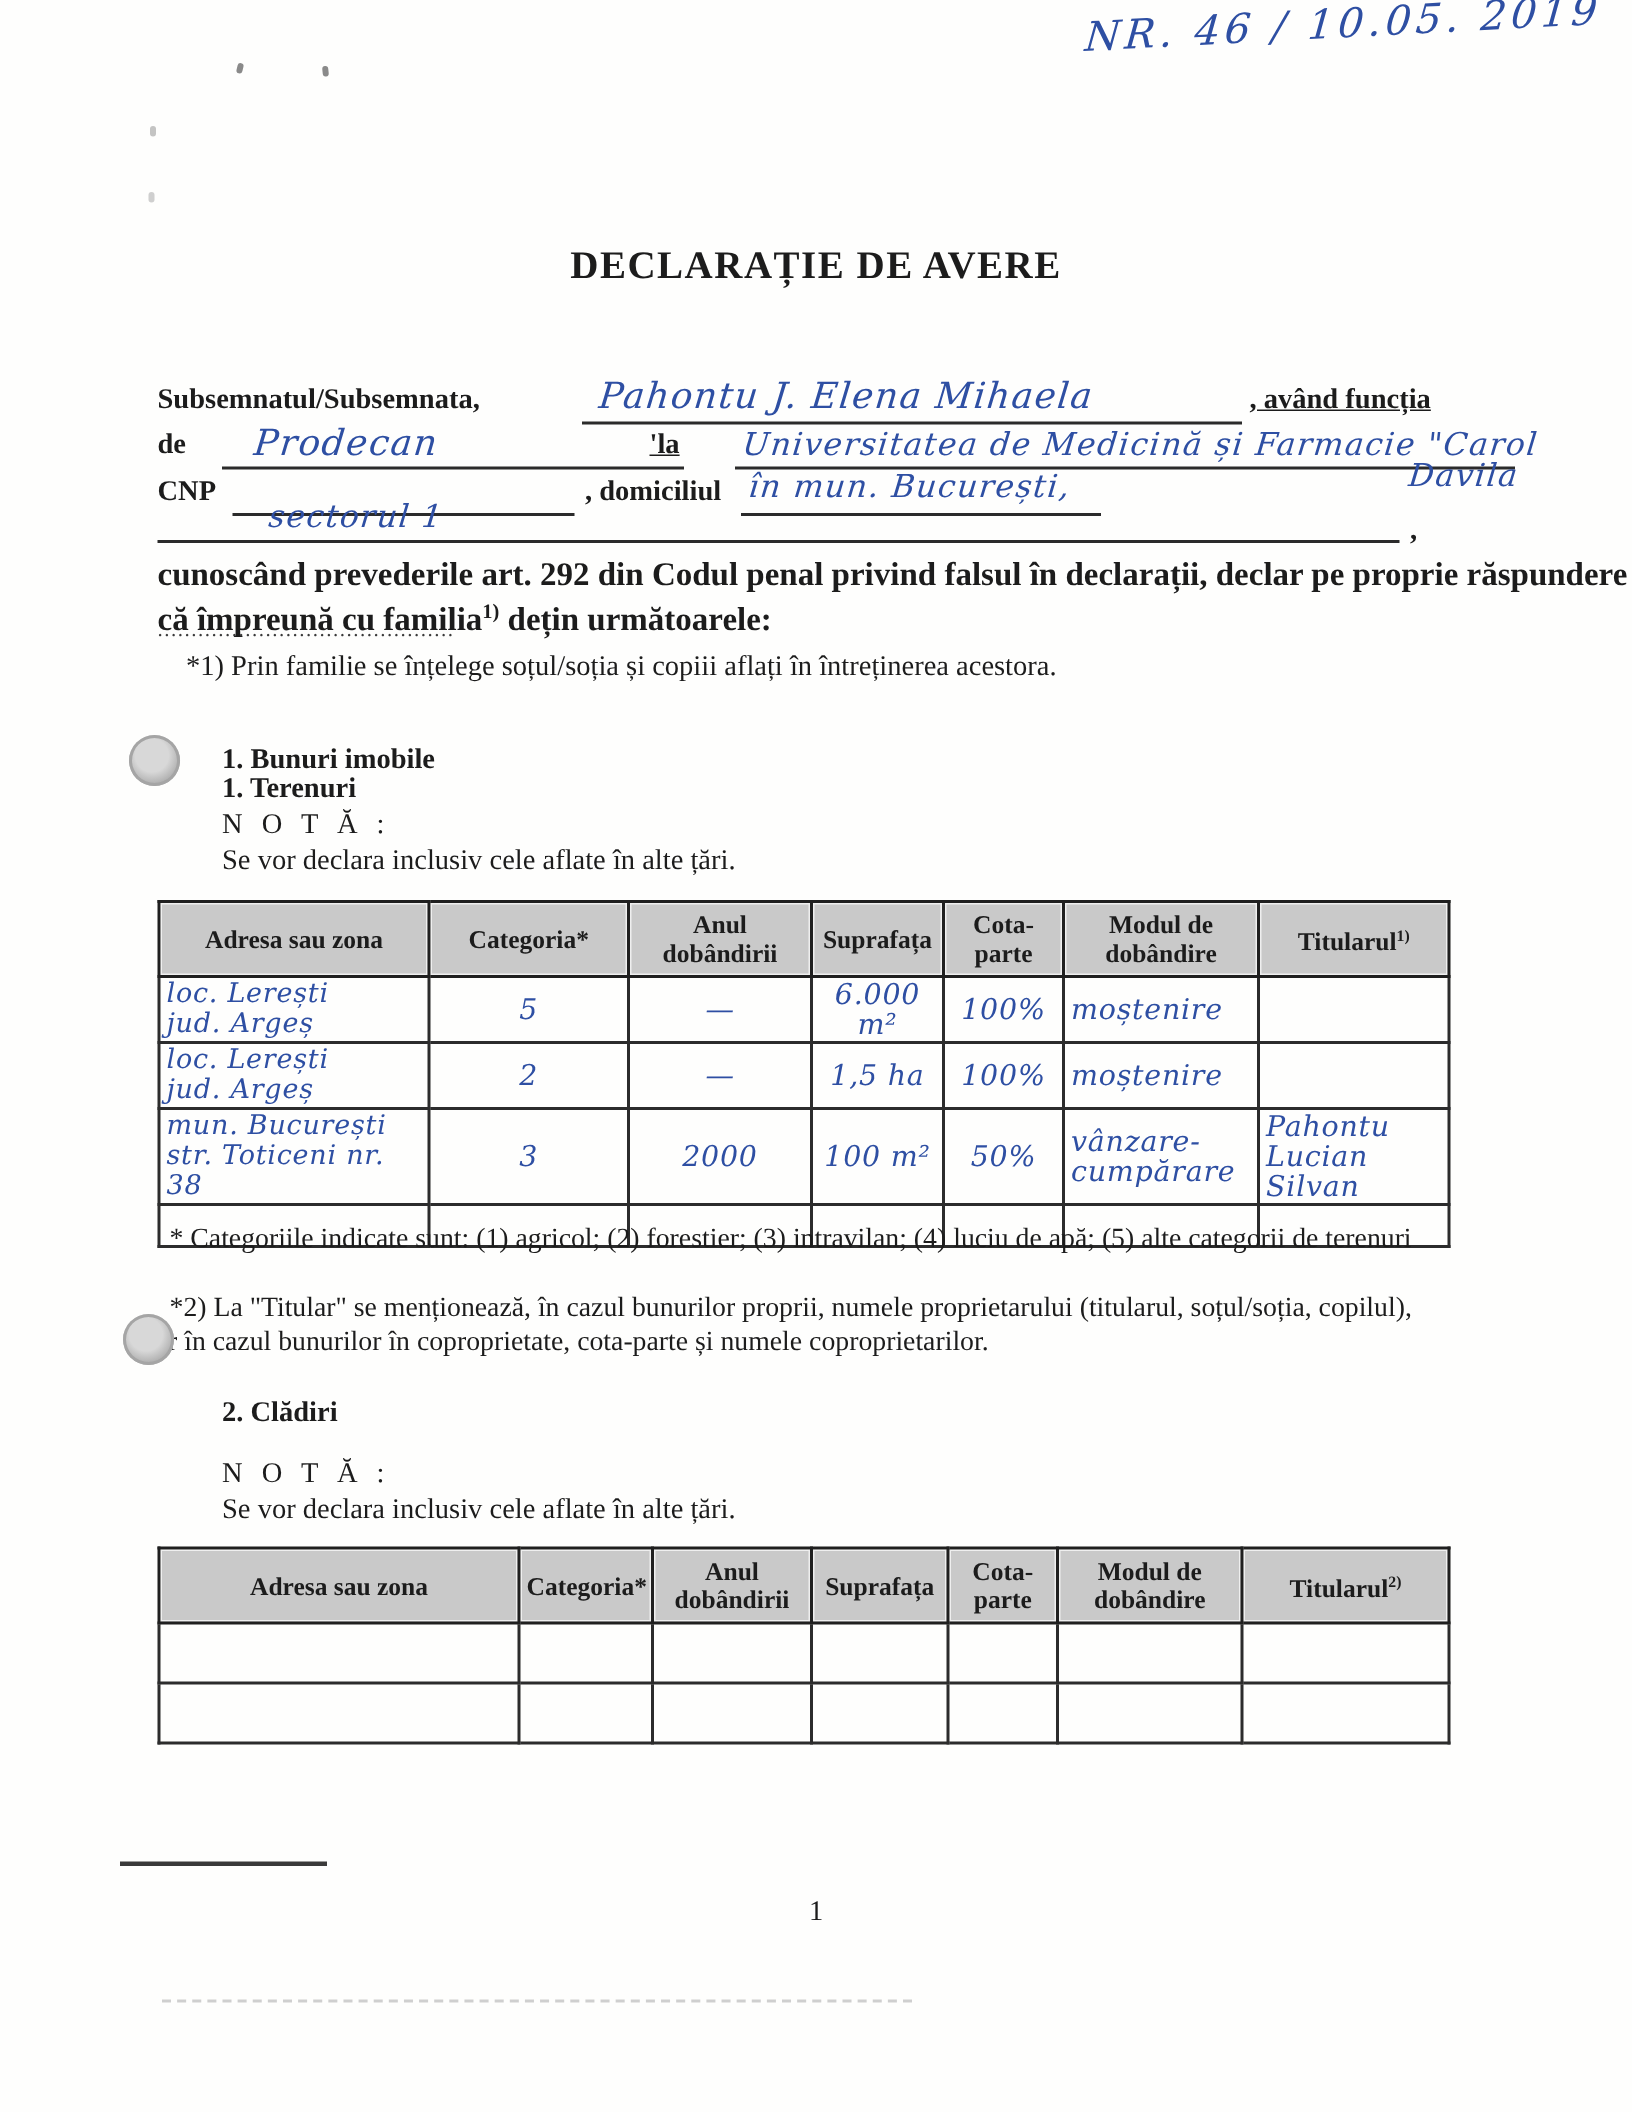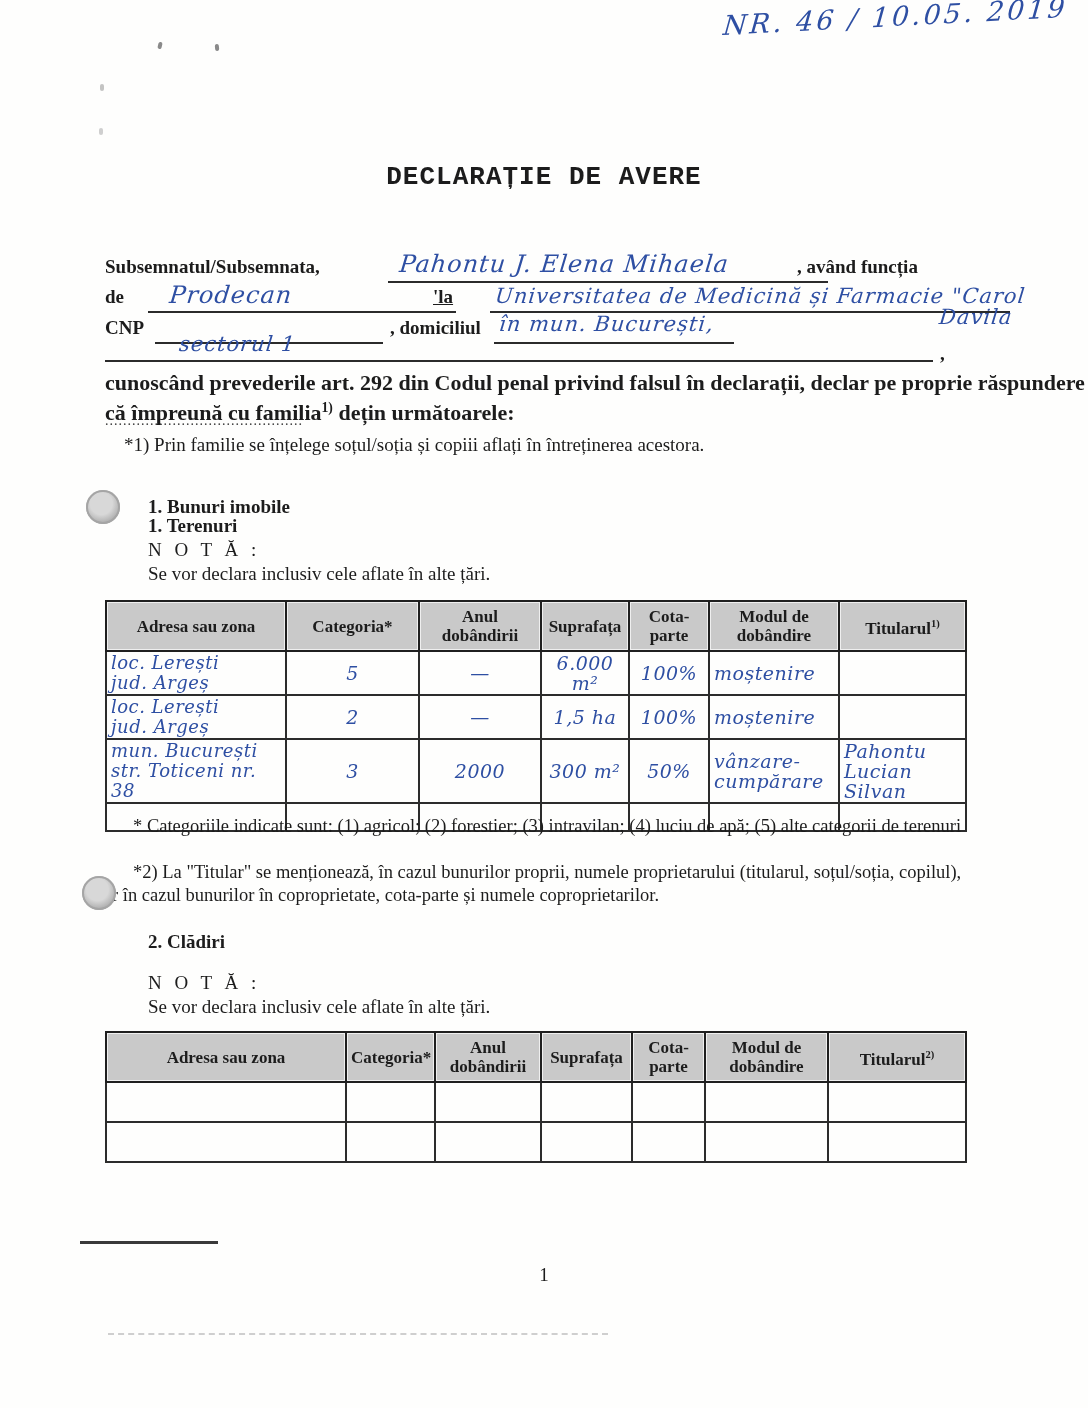--- a/index.html
+++ b/index.html
@@ -72,45 +72,45 @@
   .t1 tr.r0 td{height:36px;}
   .t1 tr.r1 td{height:34px;}
   .t1 tr.r2 td{height:36px;}
   .t1 tr.r3 td{height:24px;}
   .t2 tr.hdr td{height:46px;}
   .t2 tr.r0 td{height:44px;}
   .t2 tr.r1 td{height:36px;}
   .t2 tr.r2 td{height:36px;}
   
   .fnote{font-size:18.5px;line-height:23px;white-space:nowrap;}
-  .indent{padding-left:28px;text-align:right;}
+  .indent{padding-left:8px;text-align:right;}
   .nota{letter-spacing:4px;font-size:19px;}
   .dots{font-size:14px;letter-spacing:1px;color:#3a3a3a;}
   .shortline{height:3px;background:#3a3a3a;}
   .artifact{border-top:2px dashed #cfcfcf;}
   sup{font-size:0.62em;}
 </style>
 </head>
 <body>
 
 <div class="page">
 
   <div class="abs speck" style="left:158px;top:42px;transform:rotate(14deg);"></div>
   <div class="abs speck" style="left:215px;top:44px;transform:rotate(-6deg);"></div>
   <div class="abs speck" style="left:100px;top:84px;opacity:.5;"></div>
   <div class="abs speck" style="left:99px;top:128px;opacity:.4;"></div>
 
   <div class="abs hw hw-lg" style="left:722px;top:10px;font-size:27px;transform:rotate(-3deg) skewX(-8deg);letter-spacing:3px;">NR. 46 / 10.05. 2019</div>
 
-  <div class="abs title" style="top:162px;font-family:Liberation Mono, monospace;">DECLARAȚIE DE AVERE</div>
+  <div class="abs title" style="top:162px;">DECLARAȚIE DE AVERE</div>
 
   <div class="abs printed b" style="left:105px;top:255px;">Subsemnatul/Subsemnata,</div>
   <div class="abs uline" style="left:388px;top:281px;width:440px;"></div>
   <div class="abs hw hw-lg" style="left:398px;top:250px;">Pahontu J. Elena Mihaela</div>
-  <div class="abs printed b" style="left:797px;top:255px;">, având funcția</div>
+  <div class="abs printed b" style="left:833px;top:255px;text-decoration:underline;">, având funcția</div>
 
   <div class="abs printed b" style="left:105px;top:285px;">de</div>
   <div class="abs uline" style="left:148px;top:311px;width:308px;"></div>
   <div class="abs hw hw-lg" style="left:168px;top:281px;">Prodecan</div>
   <div class="abs printed b" style="left:433px;top:285px;text-decoration:underline;">'la</div>
   <div class="abs uline" style="left:490px;top:311px;width:520px;"></div>
   <div class="abs hw hw-md" style="left:494px;top:284px;">Universitatea de Medicină și Farmacie "Carol</div>
   <div class="abs hw hw-md" style="left:938px;top:305px;">Davila</div>
 
   <div class="abs printed b" style="left:105px;top:316px;">CNP</div>
@@ -175,21 +175,21 @@
       <td class="cell">1,5 ha</td>
       <td class="cell">100%</td>
       <td class="cell left">moștenire</td>
       <td class="cell left"></td>
     </tr>
     <tr class="r2">
       <td class="cell addr">mun. București
 str. Toticeni nr. 38</td>
       <td class="cell">3</td>
       <td class="cell">2000</td>
-      <td class="cell">300 m²</td>
+      <td class="cell">100 m²</td>
       <td class="cell">50%</td>
       <td class="cell left">vânzare-
 cumpărare</td>
       <td class="cell left">Pahontu
 Lucian Silvan</td>
     </tr>
     <tr class="r3">
       <td class="cell addr"></td>
       <td class="cell"></td>
       <td class="cell"></td>

